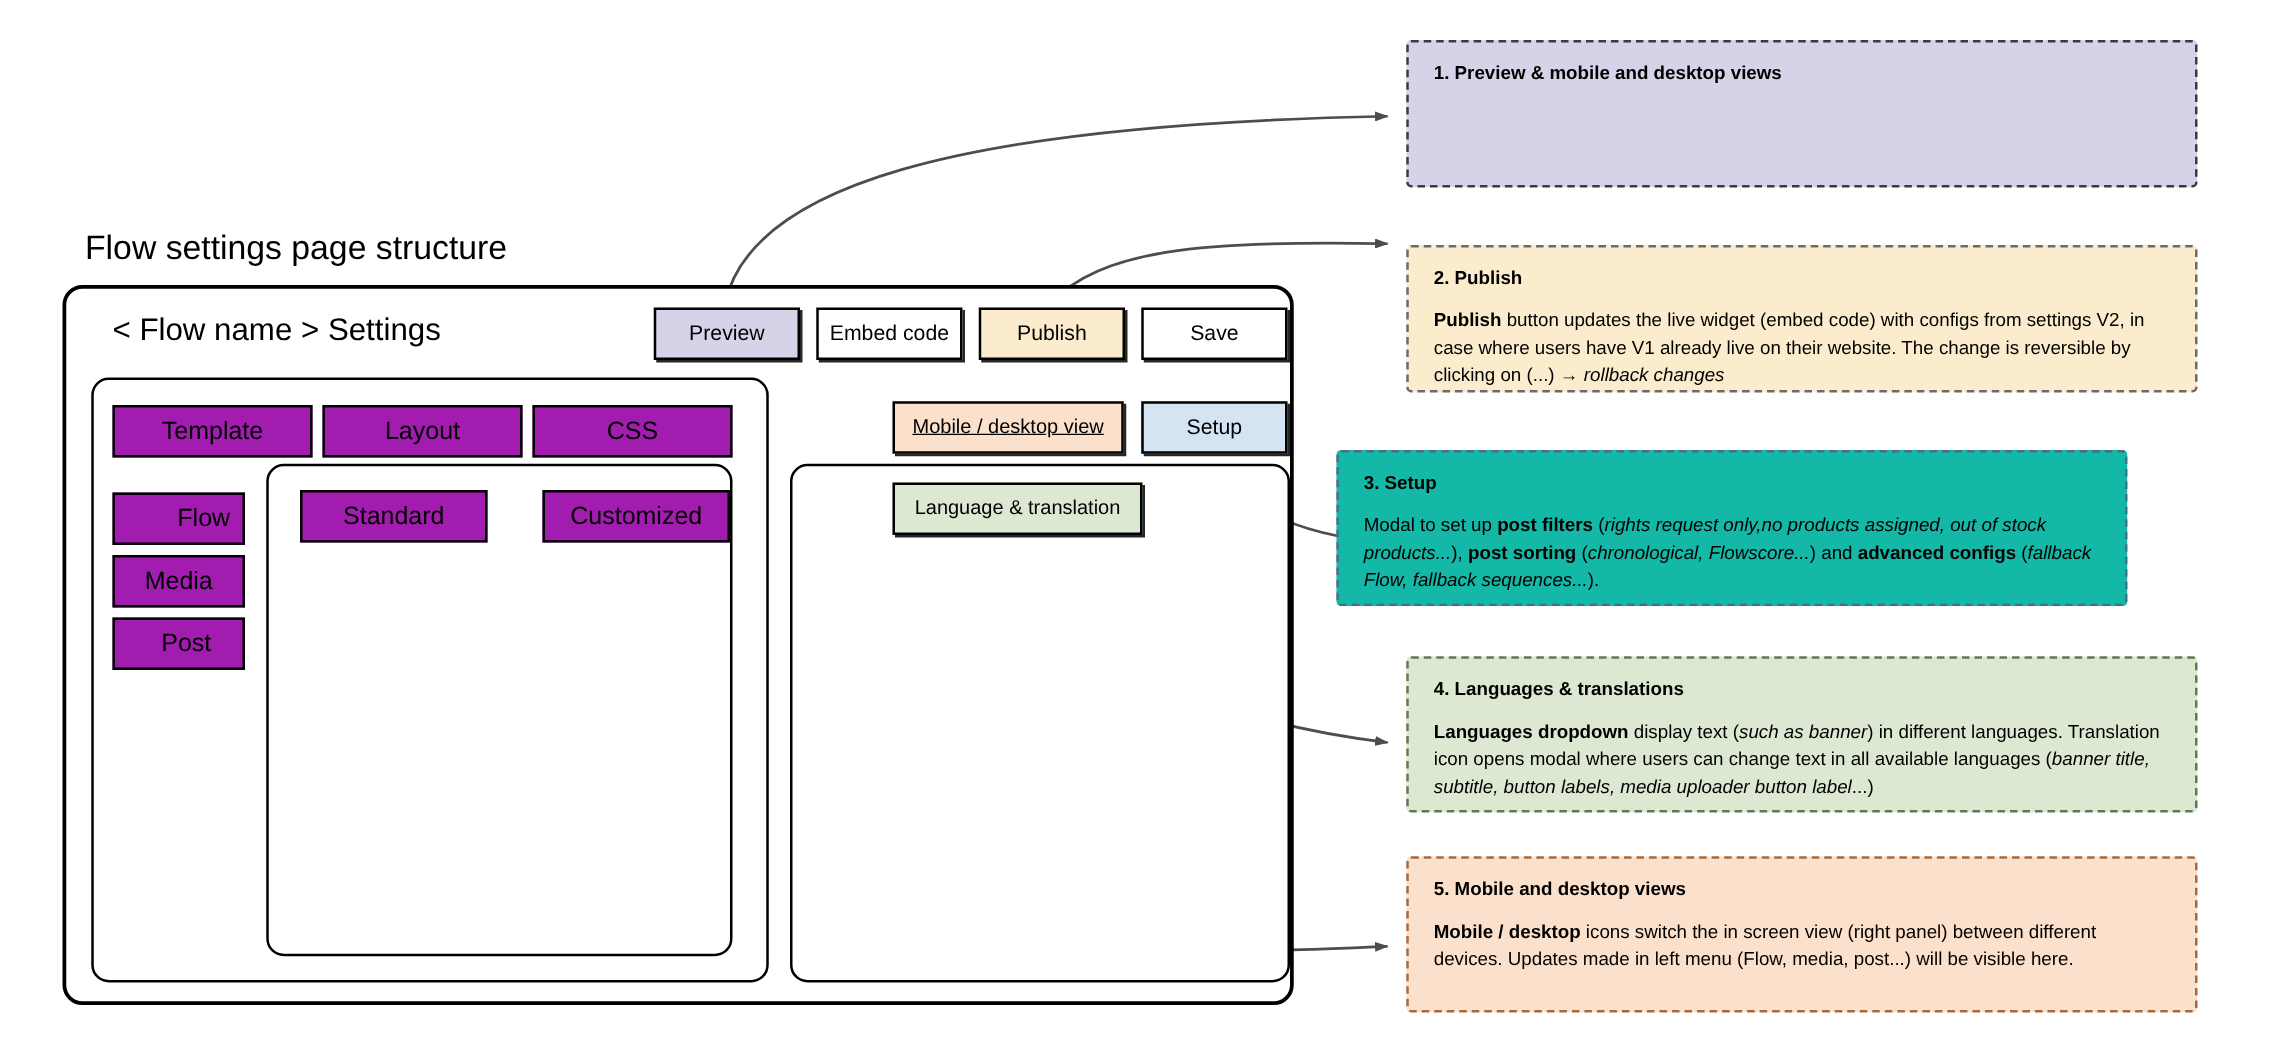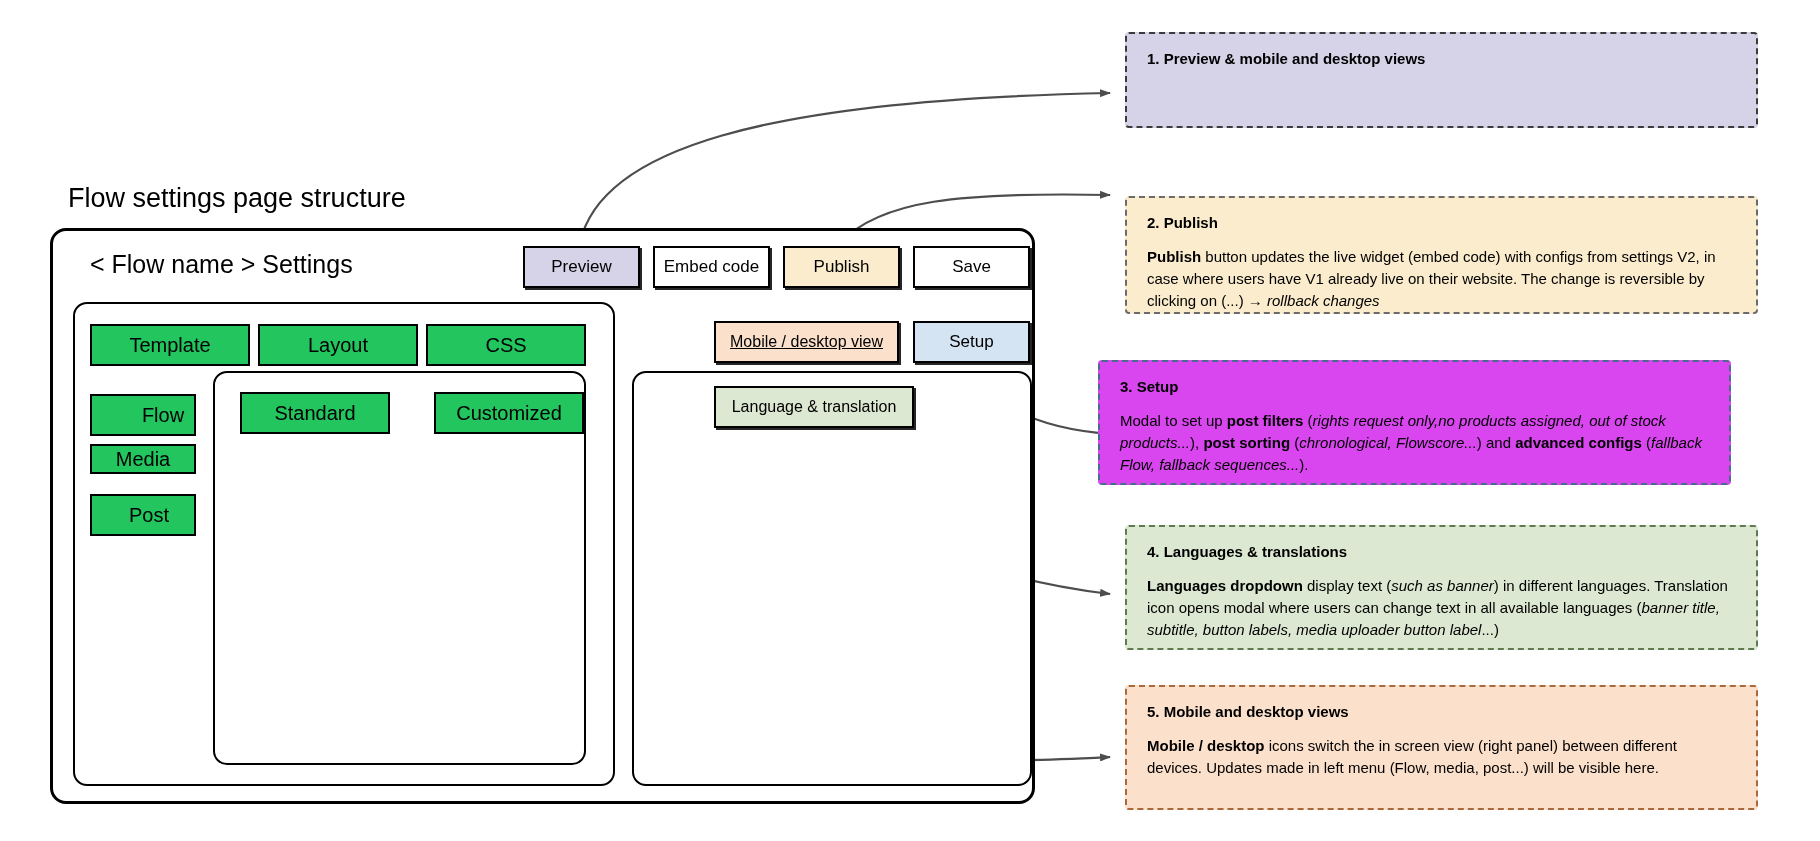--- a/index.html
+++ b/index.html
@@ -55,21 +55,21 @@
     top: 250px;
     font-size: 25px;
     white-space: nowrap;
   }
 
   
   .wf-btn {
     position: absolute;
     box-sizing: border-box;
     border: 2px solid #000;
-    background: #22c55e;
+    background: #a21caf;
     display: flex;
     align-items: center;
     justify-content: center;
     font-size: 17px;
     color: #000;
     white-space: nowrap;
     box-shadow: 2px 2px 0 rgba(0,0,0,0.85);
   }
   .wf-btn.plain { box-shadow: none; }
 
@@ -94,21 +94,21 @@
   #panel-left  { left: 73px; top: 302px; width: 542px; height: 484px; }
   #panel-right { left: 632px; top: 371px; width: 400px; height: 415px; }
 
   
   #tab-template { left: 90px; top: 324px; width: 160px; height: 42px; font-size: 20px; }
   #tab-layout   { left: 258px; top: 324px; width: 160px; height: 42px; font-size: 20px; }
   #tab-css      { left: 426px; top: 324px; width: 160px; height: 42px; font-size: 20px; }
 
   
   #item-flow  { left: 90px; top: 394px; width: 106px; height: 42px; font-size: 20px; padding-left: 40px; }
-  #item-media { left: 90px; top: 444px; width: 106px; height: 30px; font-size: 20px; }
+  #item-media { left: 90px; top: 444px; width: 106px; height: 42px; font-size: 20px; }
   #item-post  { left: 90px; top: 494px; width: 106px; height: 42px; font-size: 20px; padding-left: 12px; }
 
   
   #panel-inner { left: 213px; top: 371px; width: 373px; height: 394px; }
   #tab-standard   { left: 240px; top: 392px; width: 150px; height: 42px; font-size: 20px; }
   #tab-customized { left: 402px; top: 392px; width: 150px; height: 42px; font-size: 20px; margin-left: 32px; }
 
   
   #chip-language {
     left: 714px; top: 386px; width: 200px; height: 42px;
@@ -130,23 +130,23 @@
     line-height: 1.2;
   }
   .note .note-body {
     font-size: 15px;
     line-height: 1.46;
     margin: 0;
   }
   .note b { font-weight: bold; }
   .note i { font-style: italic; }
 
-  #note-1 { left: 1125px; top: 32px;  width: 633px; height: 96px; background: #d6d2e8; border-color: #3b3b3b; }
+  #note-1 { left: 1125px; top: 32px;  width: 633px; height: 118px; background: #d6d2e8; border-color: #3b3b3b; }
   #note-2 { left: 1125px; top: 196px; width: 633px; height: 118px; background: #fbeccd; border-color: #6b6b6b; }
-  #note-3 { left: 1098px; top: 360px; width: 633px; height: 125px; background: #d946ef; border-color: #4a6c8c; }
+  #note-3 { left: 1069px; top: 360px; width: 633px; height: 125px; background: #14b8a6; border-color: #4a6c8c; }
   #note-4 { left: 1125px; top: 525px; width: 633px; height: 125px; background: #dde8d2; border-color: #5f7a4e; }
   #note-5 { left: 1125px; top: 685px; width: 633px; height: 125px; background: #fbe0cb; border-color: #a86a3c; }
 </style>
 </head>
 <body>
 
 <div id="canvas">
 
   <svg id="connectors" viewBox="0 0 1820 841" xmlns="http://www.w3.org/2000/svg">
     <defs>

